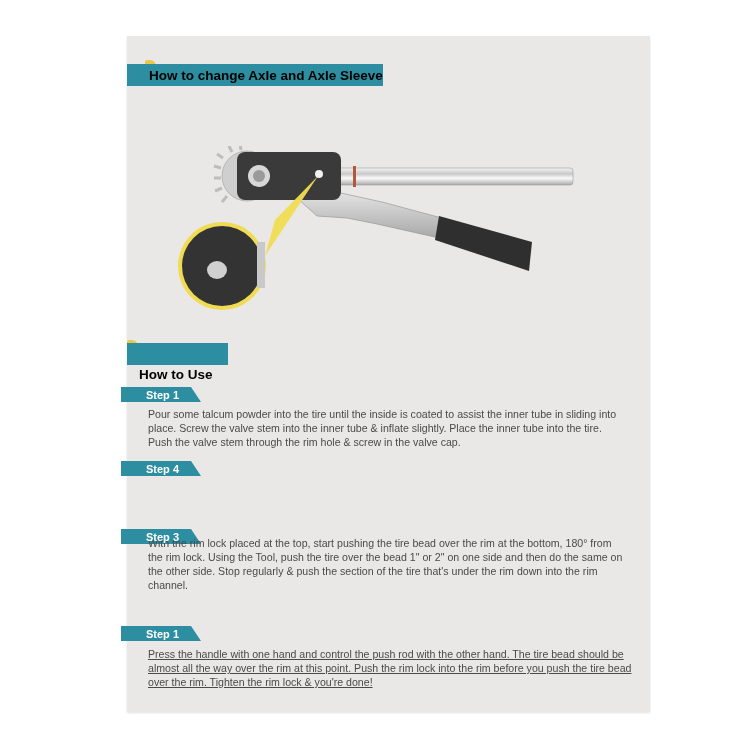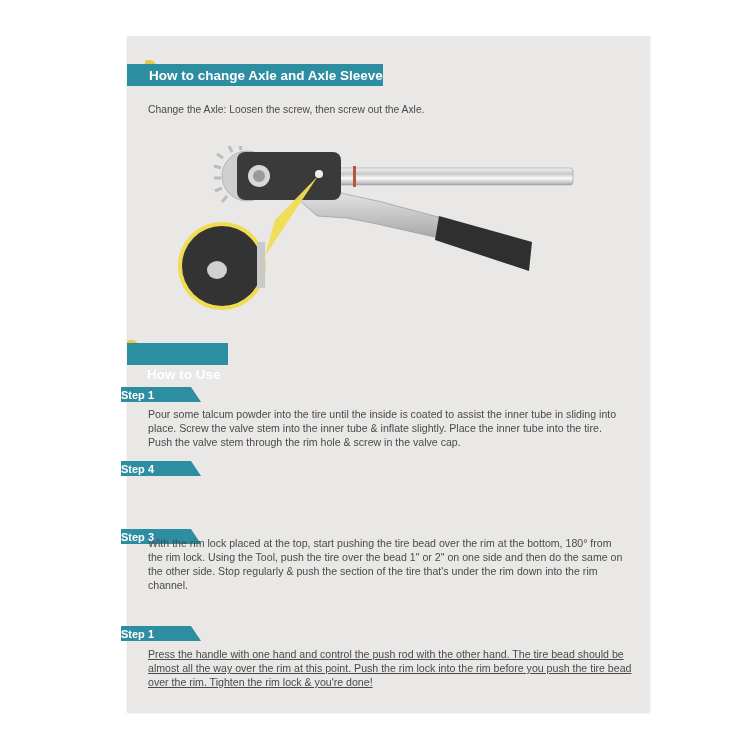--- a/index.html
+++ b/index.html
@@ -6,49 +6,48 @@
   body {
     width:750px; height:750px; background:#ffffff; position:relative; overflow:hidden;
     font-family:"Liberation Sans", sans-serif;
   }
   .card {
     position:absolute; left:127px; top:36px; width:523px; height:676px;
     background:#e9e8e6;
     box-shadow: 0 1px 2px rgba(0,0,0,0.12);
   }
   .section-header {
-    position:absolute; height:22px; background:#2c8ea0; color:#ffffff;
+    position:absolute; height:22px; background:#2c8ea0; color:#000000;
     font-weight:bold; display:flex; align-items:center;
   }
   .tab-flag {
     position:absolute; background:#e7c94a; border-radius:2px 6px 0 0;
   }
   .section-header .label { position:relative; z-index:2; }
   .body-text {
     position:absolute; color:#4a4a4a; font-size:10.6px; line-height:14px;
   }
   .step-tag {
     position:absolute; height:15px; color:#fff; font-weight:bold; font-size:11px;
     display:flex; align-items:center;
   }
   .step-tag svg { position:absolute; left:0; top:0; }
-  .step-tag .label { position:relative; z-index:2; }
+  .step-tag .label { position:relative; z-index:2; padding-left:25px; }
 </style>
 </head>
 <body>
 
 <div class="card">
 
   <div class="tab-flag" style="left:18px; top:24px; width:11px; height:24px;"></div>
   <div class="section-header" style="left:0; top:28px; width:256px; font-size:13.5px;">
     <span class="label" style="padding-left:22px;">How to change Axle and Axle Sleeve</span>
   </div>
 
   <div class="body-text" style="left:21px; top:64px; width:460px; font-size:10.3px; line-height:19px;">
-    <div>Change the Axle: Loosen the screw, then screw out the Axle.</div>
   </div>
 
   <svg style="position:absolute; left:50px; top:110px;" width="400" height="170" viewBox="0 0 400 170">
 
     <defs>
       <linearGradient id="chrome" x1="0" y1="0" x2="0" y2="1">
         <stop offset="0" stop-color="#f4f4f4"></stop>
         <stop offset="0.35" stop-color="#c9c9c9"></stop>
         <stop offset="0.6" stop-color="#fafafa"></stop>
         <stop offset="1" stop-color="#a9a9a9"></stop>
@@ -86,21 +85,21 @@
     <path d="M141 30 L98 74 L88 110 Z" fill="#f0dc52" opacity="0.95"></path>
 
     <circle cx="45" cy="120" r="44" fill="#f0dc52"></circle>
     <circle cx="45" cy="120" r="40" fill="#333333"></circle>
     <rect x="80" y="96" width="8" height="46" fill="#c9c9c9"></rect>
     <ellipse cx="40" cy="124" rx="10" ry="9" fill="#d0d0d0"></ellipse>
   </svg>
 
   <div class="tab-flag" style="left:0; top:304px; width:11px; height:24px;"></div>
   <div class="section-header" style="left:0; top:307px; width:101px; font-size:13.5px;">
-    <span class="label" style="padding-left:20px;margin-top:40px;">How to Use</span>
+    <span class="label" style="padding-left:12px;margin-top:40px;">How to Use</span>
   </div>
 
   <div class="step-tag" style="left:-6px; top:351px; width:82px;">
     <svg width="82" height="15">
         <polygon points="0,0 70,0 80,15 0,15" fill="#2c8ea0"></polygon>
       </svg>
     <span class="label">Step 1</span>
   </div>
   <div class="body-text" style="left:21px; top:371px; width:480px;">Pour some talcum powder into the tire until the inside is coated to assist the inner tube in sliding into place. Screw the valve stem into the inner tube &amp; inflate slightly. Place the inner tube into the tire. Push the valve stem through the rim hole &amp; screw in the valve cap.</div>
 

